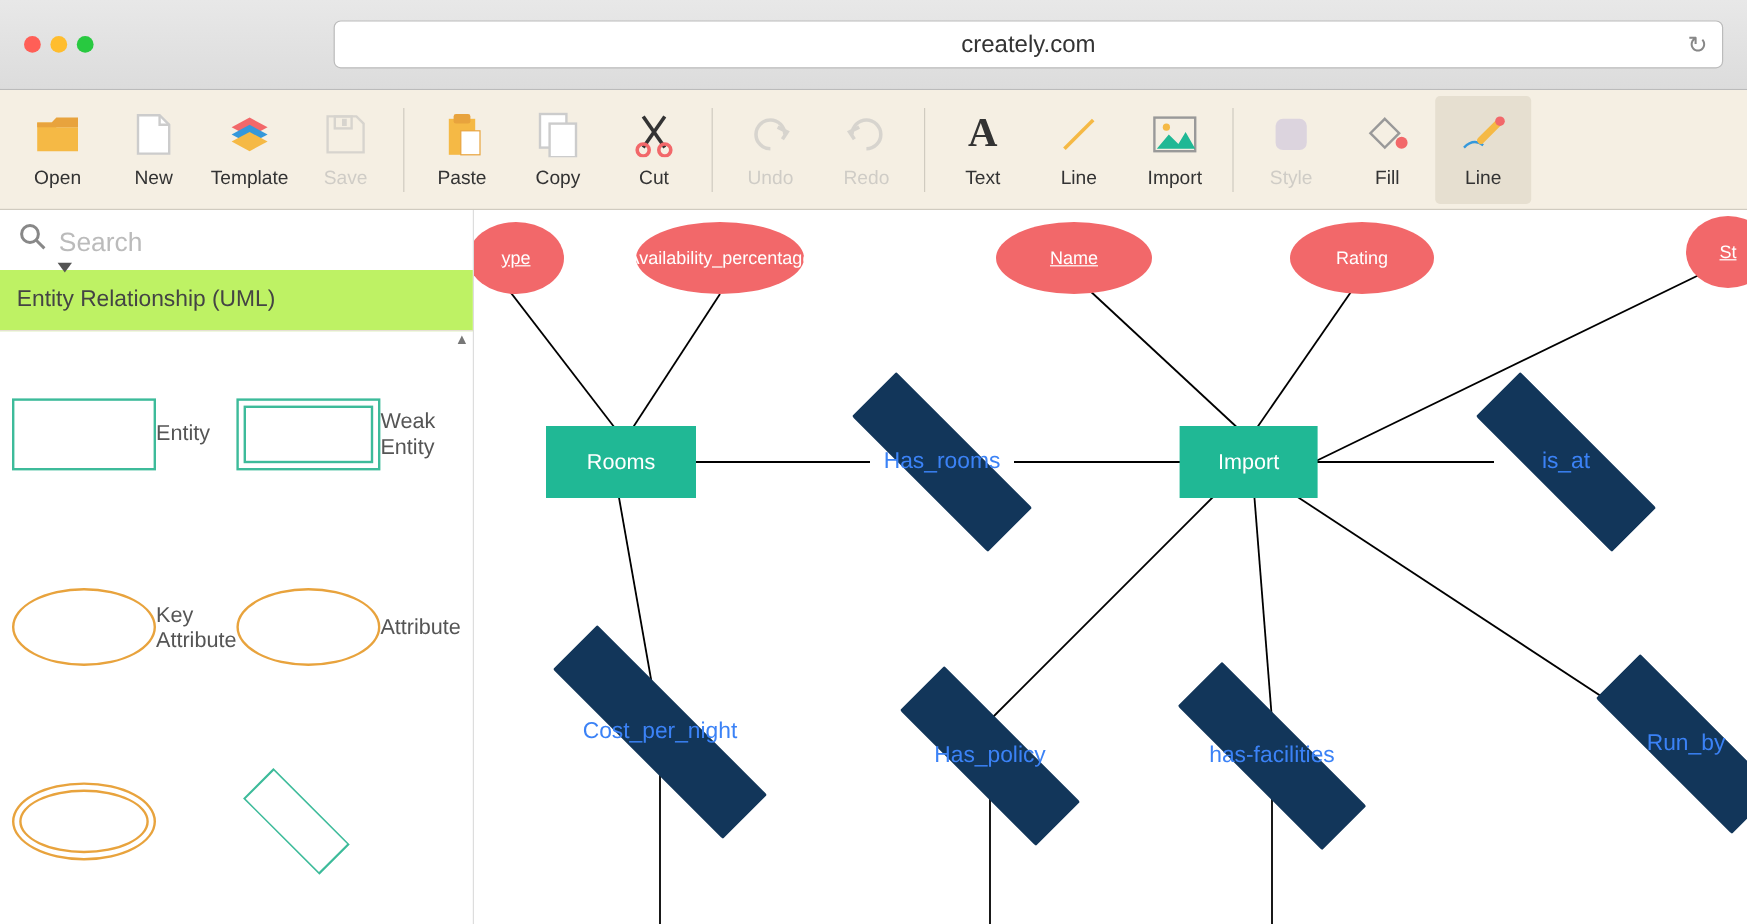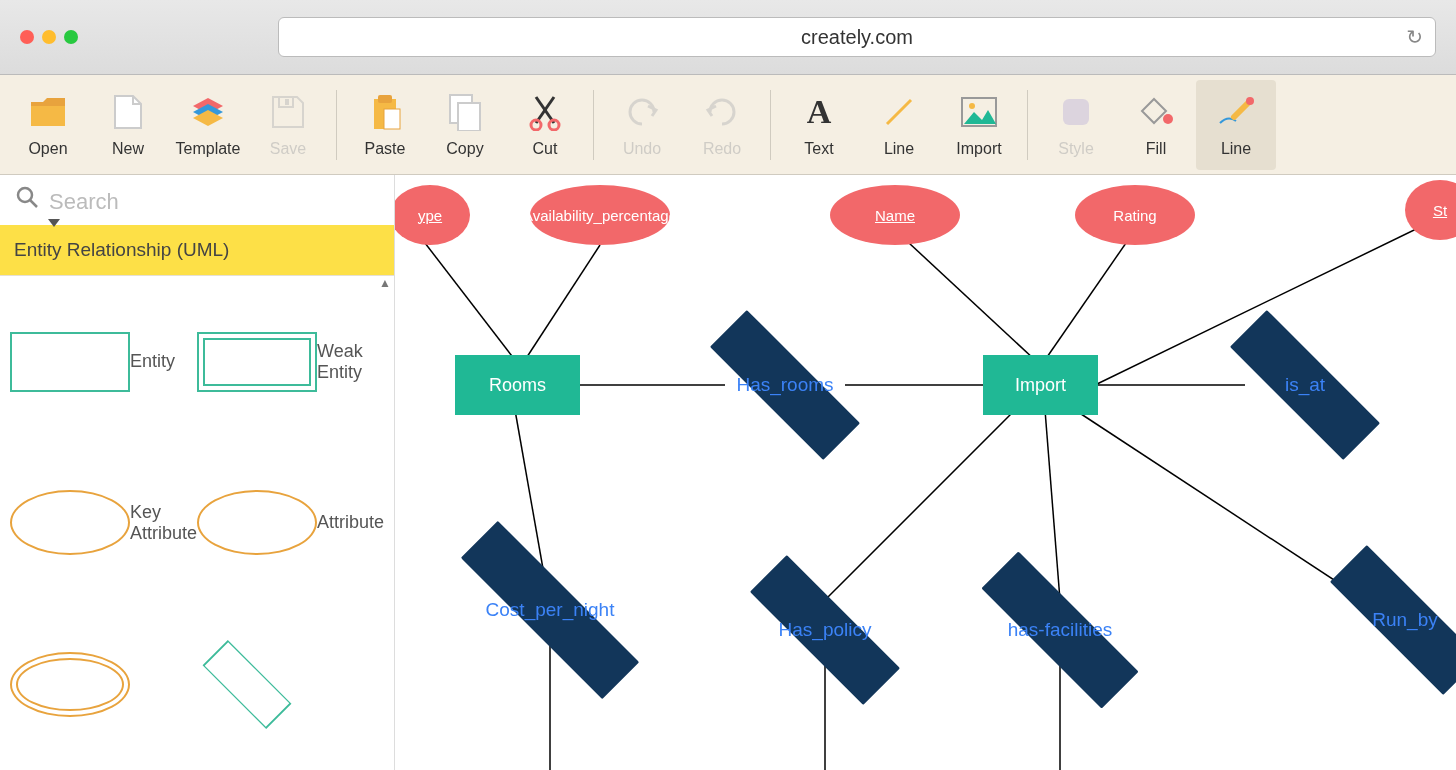--- a/index.html
+++ b/index.html
@@ -28,21 +28,21 @@
     
     
     .main { display: flex; height: calc(100% - 175px); }
     
     .sidebar { width: 395px; background: #fff; border-right: 1px solid #ddd; display: flex; flex-direction: column; }
     .search-row { display: flex; align-items: flex-end; padding: 10px 15px; gap: 10px; position: relative; }
     .search-icon { color: #888; font-size: 22px; }
     .search-input { border: none; font-size: 22px; color: #aaa; outline: none; flex: 1; }
     .search-input::placeholder { color: #bbb; }
     .dropdown-corner { position: absolute; left: 48px; bottom: -2px; width: 0; height: 0; border-left: 6px solid transparent; border-right: 6px solid transparent; border-top: 8px solid #555; }
-    .category-header { background: #fde047; padding: 14px 14px; font-size: 19px; color: #444; border-bottom: 1px solid #e5e0d4; }
+    .category-header { background: #bef264; padding: 14px 14px; font-size: 19px; color: #444; border-bottom: 1px solid #e5e0d4; }
     .shape-grid { flex: 1; overflow-y: auto; padding: 20px 10px; display: grid; grid-template-columns: 1fr 1fr; gap: 30px 0; position: relative; }
     .scroll-indicator { position: absolute; right: 2px; top: 0; width: 14px; text-align: center; color: #777; font-size: 12px; }
     .shape-item { display: flex; flex-direction: row; align-items: center; gap: 0; cursor: pointer; }
     .shape-item .shape { height: 75px; display: flex; align-items: center; justify-content: center; }
     .shape-item .label { font-size: 18px; color: #555; }
     .entity-shape { width: 120px; height: 60px; border: 2px solid #3dbb9a; }
     .weak-entity-shape { width: 120px; height: 60px; border: 2px solid #3dbb9a; position: relative; }
     .weak-entity-shape::before { content: ''; position: absolute; inset: 4px; border: 2px solid #3dbb9a; }
     .key-attr-shape { width: 120px; height: 65px; border: 2px solid #e8a33d; border-radius: 50%; }
     .attr-shape { width: 120px; height: 65px; border: 2px solid #e8a33d; border-radius: 50%; }

